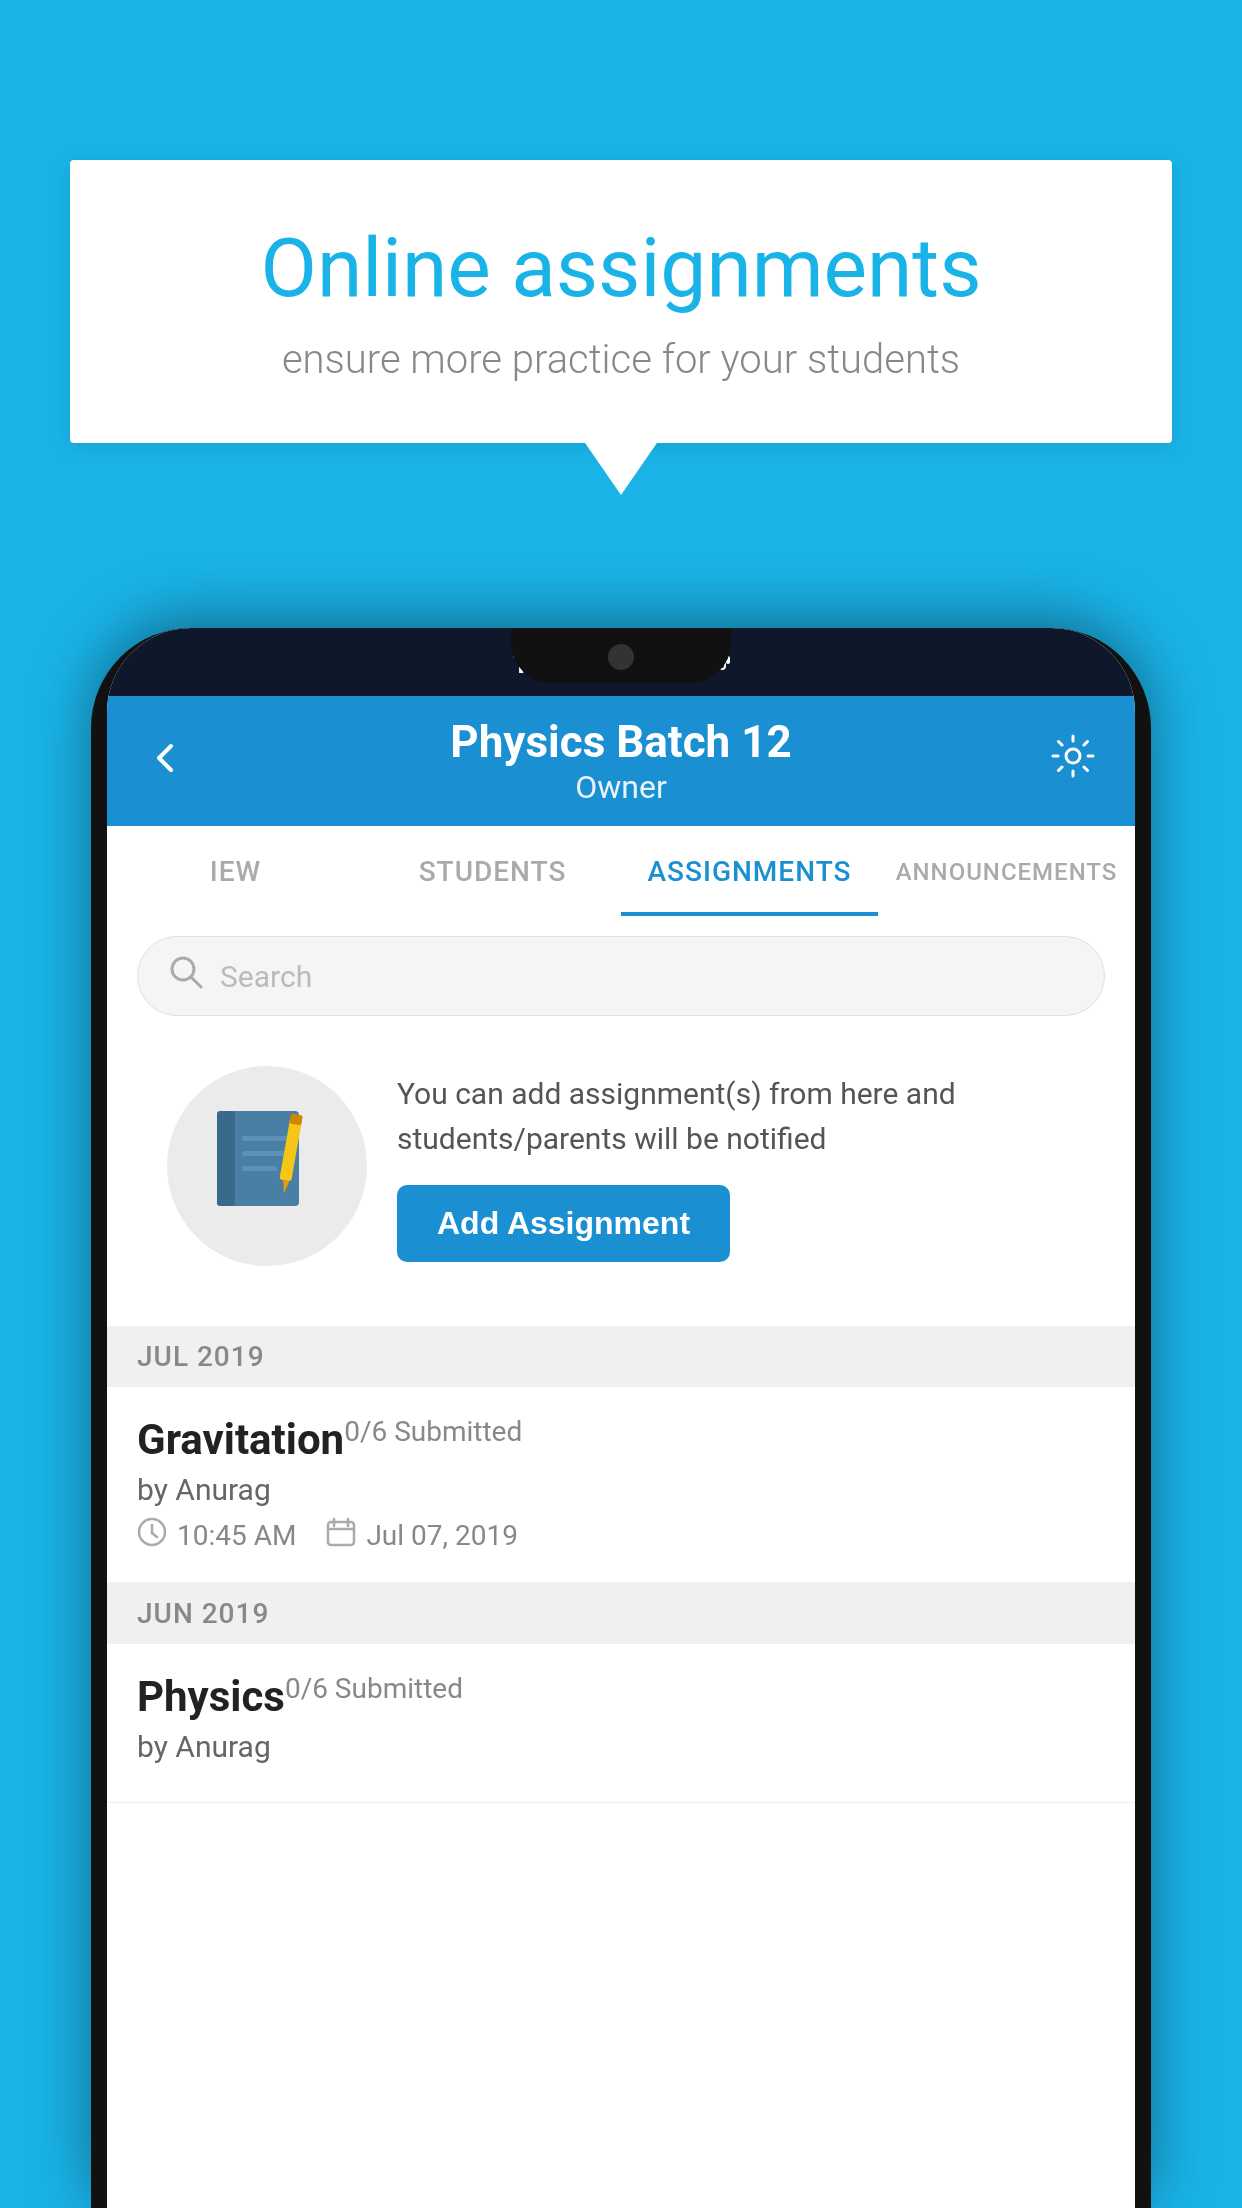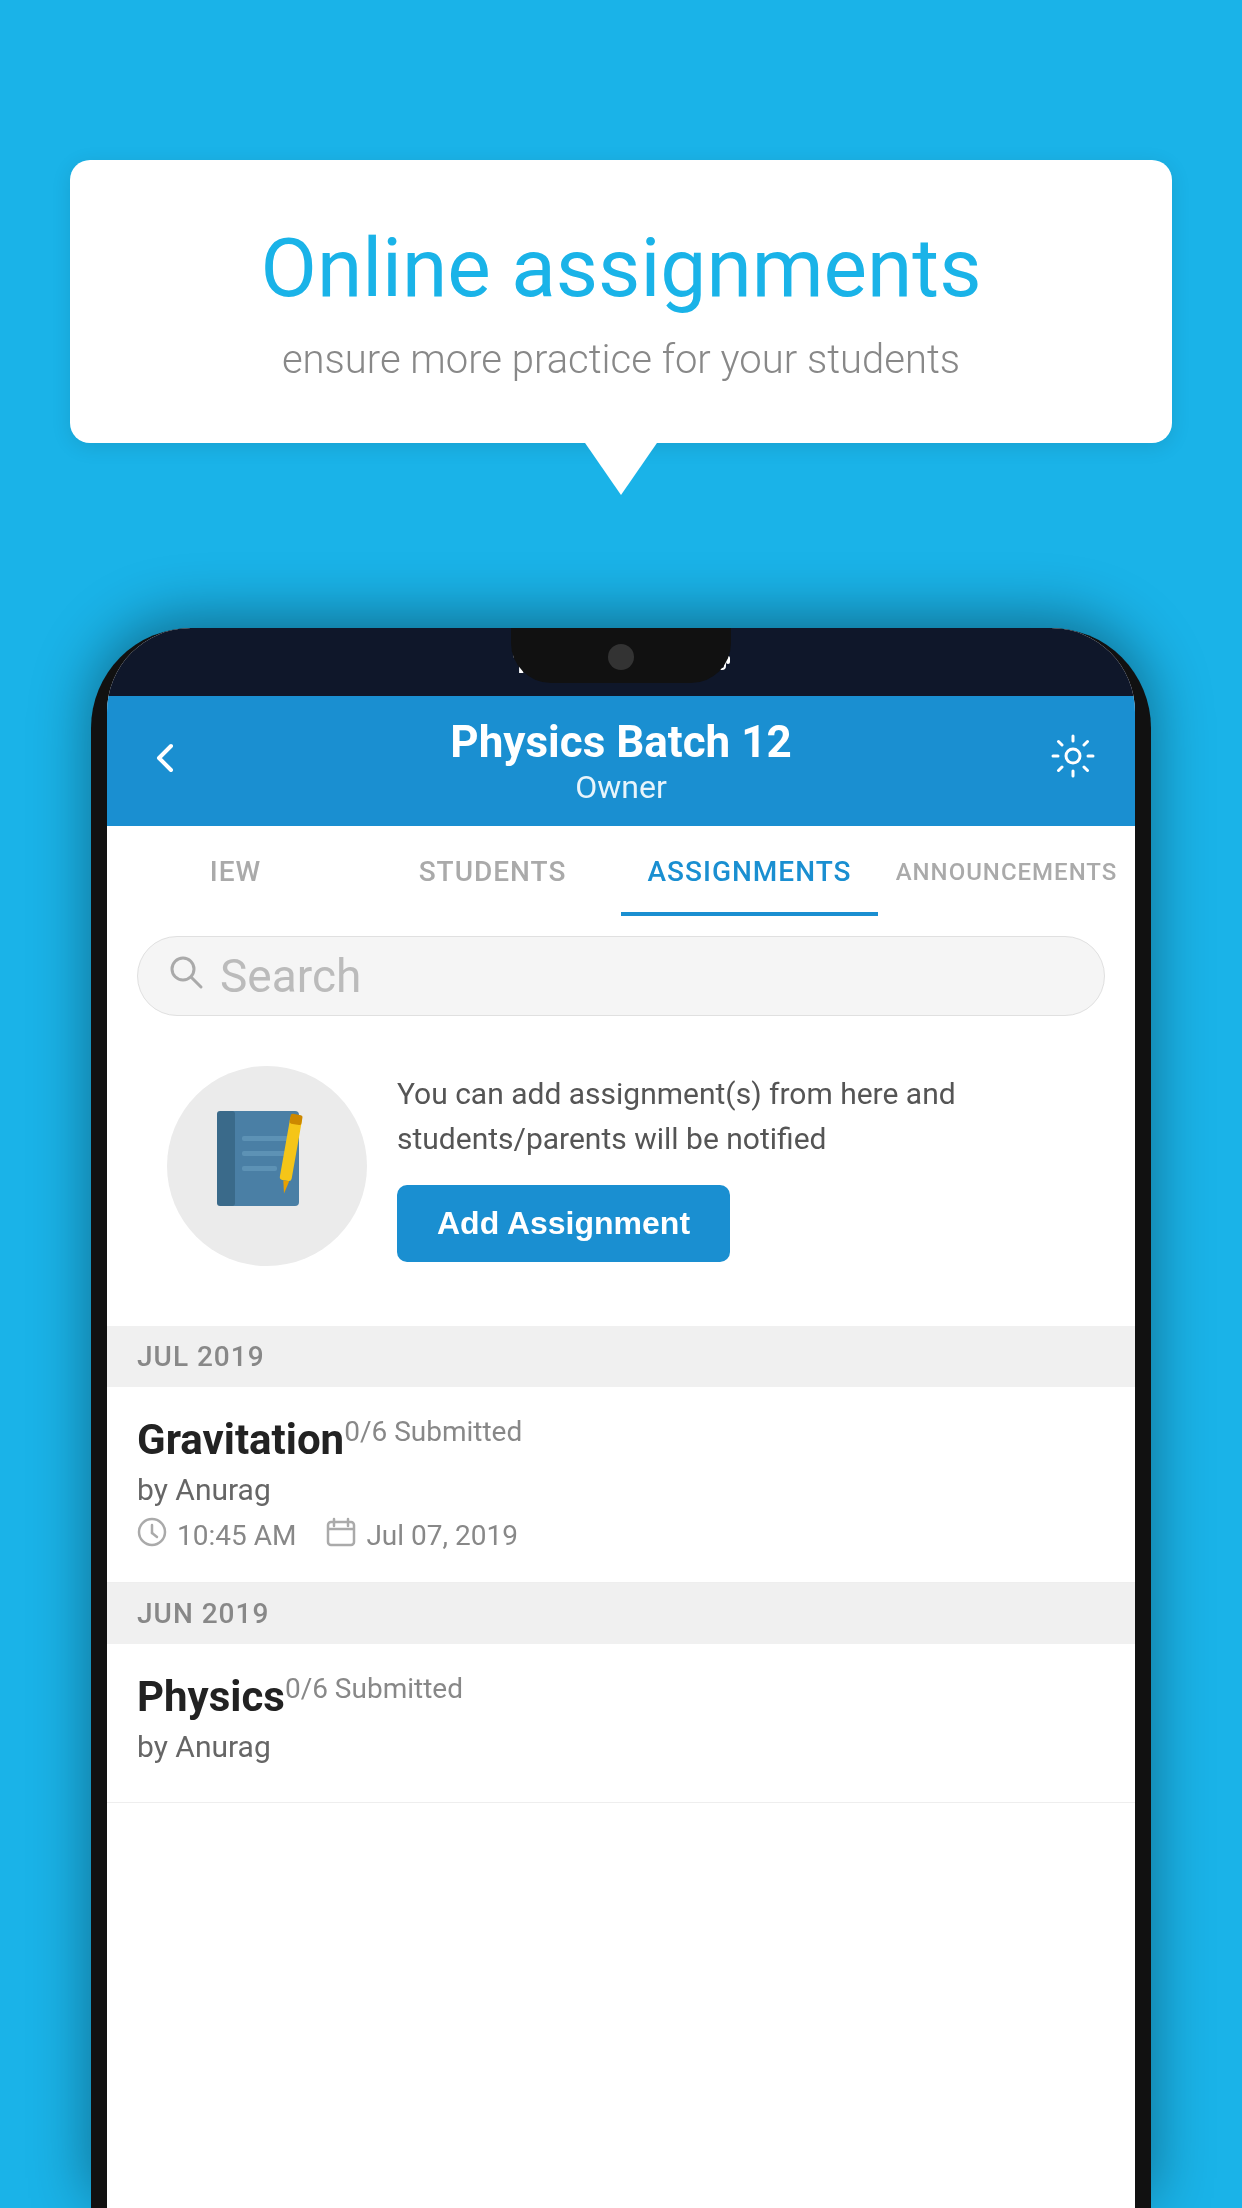--- a/index.html
+++ b/index.html
@@ -16,21 +16,21 @@
     
     .speech-bubble-area {
       position: absolute;
       top: 160px;
       left: 70px;
       right: 70px;
     }
 
     .speech-bubble {
       background: white;
-      border-radius: 20px;
+      border-radius: 4px;
       padding: 60px 70px;
       box-shadow: 0 4px 20px rgba(0,0,0,0.1);
       position: relative;
     }
 
     .speech-bubble::after {
       content: '';
       position: absolute;
       bottom: -52px;
       left: 50%;
@@ -234,21 +234,21 @@
       border: 1px solid #e0e0e0;
     }
 
     .search-icon-wrap {
       color: #aaa;
       font-size: 36px;
       margin-right: 16px;
     }
 
     .search-placeholder {
-      font-size: 46px;
+      font-size: 30px;
       color: #bbb;
     }
 
     
     .info-card {
       margin: 10px 30px 30px;
       background: white;
       border-radius: 12px;
       padding: 30px 30px;
       display: flex;

